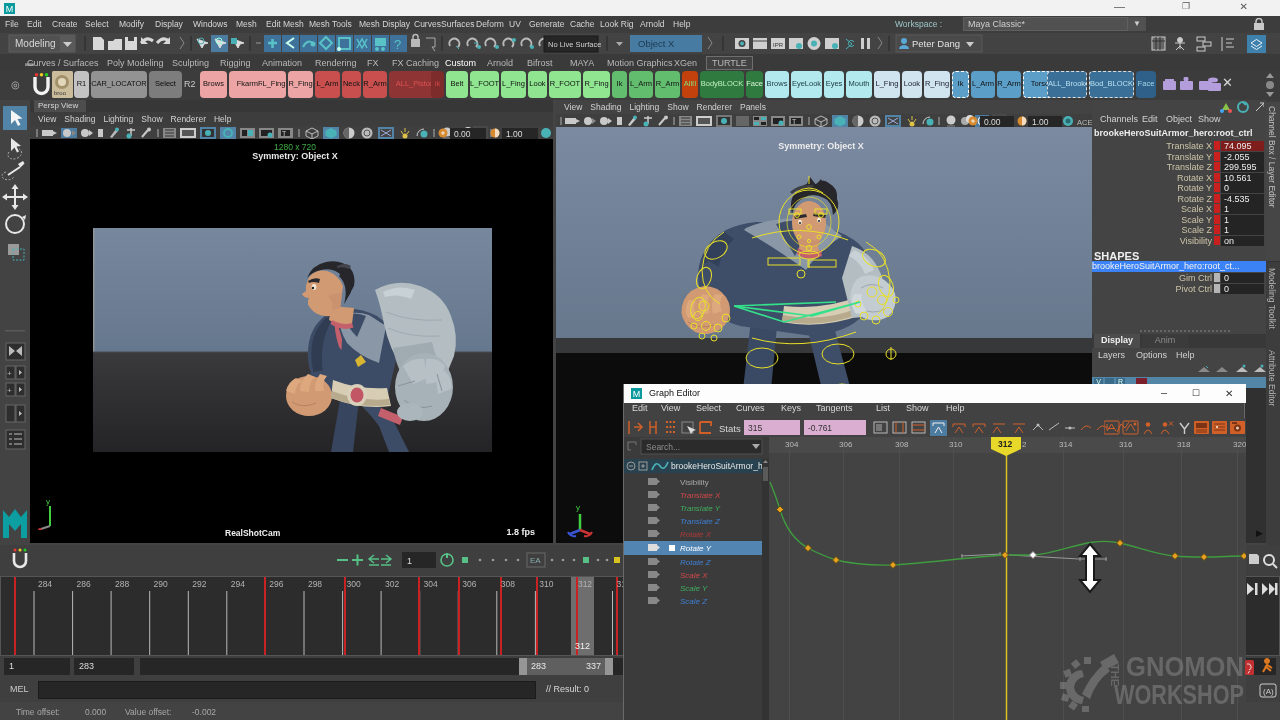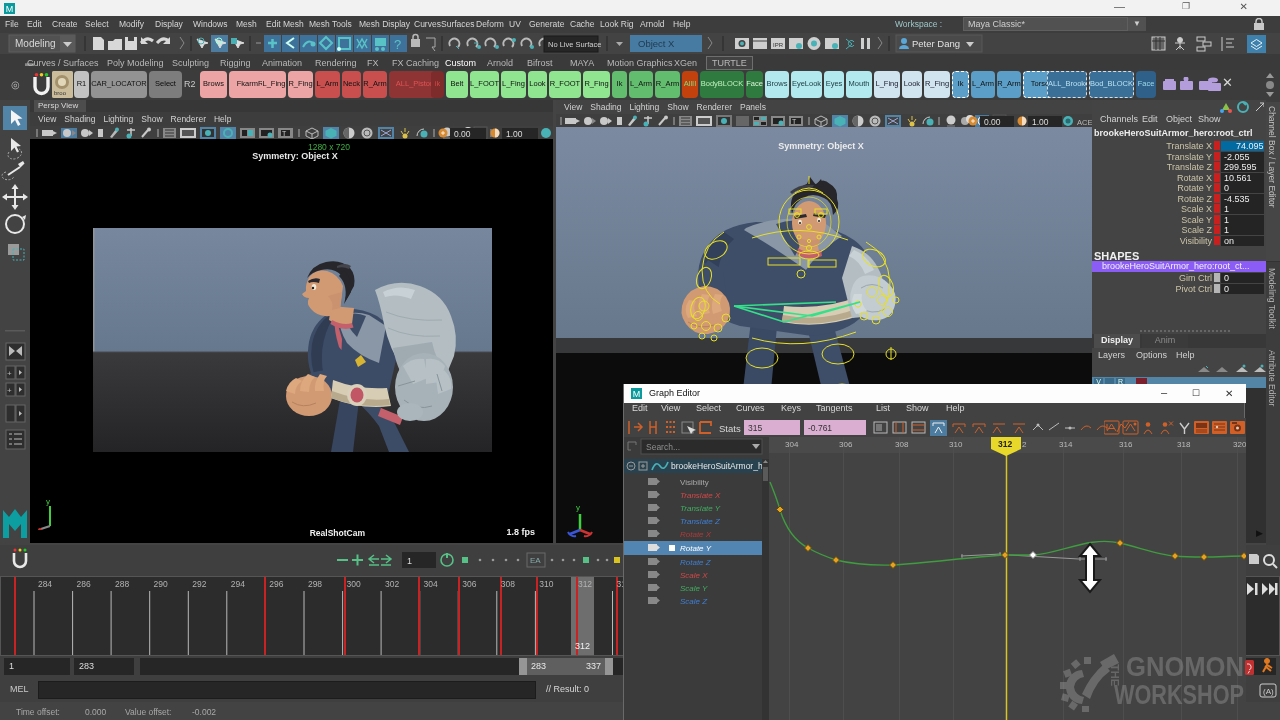--- a/index.html
+++ b/index.html
@@ -447,21 +447,21 @@
       <g transform="translate(460,0)">
           <circle cx="5" cy="7" r="4.5" fill="#d88a30"></circle>
           <path d="M5 2.5 a4.5 4.5 0 0 1 0 9 z" fill="#fff" opacity="0.7"></path>
         </g>
       <rect x="472" y="2" width="36" height="11" fill="#262626"></rect>
         <text x="476" y="11" font-size="8.5" fill="#ddd">1.00</text>
       <circle cx="516" cy="7" r="5" fill="#49b2b6"></circle>
     </g>
   </svg>
   <div style="position:absolute;left:0;top:39px;width:523px;height:404px;background:#000"></div>
-  <div style="position:absolute;left:210px;top:42px;width:110px;text-align:right;color:#3fae43;font-size:8.5px">1280 x 720</div>
+  <div style="position:absolute;left:210px;top:42px;width:110px;text-align:center;color:#3fae43;font-size:8.5px">1280 x 720</div>
   <div style="position:absolute;left:185px;top:51px;width:160px;text-align:center;color:#e8e8e8;font-size:9px;font-weight:bold">Symmetry: Object X</div>
   <svg style="position:absolute;left:63px;top:128px" width="399" height="224">
     <defs>
       <linearGradient id="skyL" x1="0" y1="0" x2="0" y2="1">
         <stop offset="0" stop-color="#76879e"></stop>
           <stop offset="1" stop-color="#66788e"></stop>
       </linearGradient>
       <linearGradient id="floorL" x1="0" y1="0" x2="0" y2="1">
         <stop offset="0" stop-color="#3a3a3c"></stop>
           <stop offset="1" stop-color="#242426"></stop>
@@ -512,21 +512,21 @@
       <path d="M311 172 q13 11 28 6 M305 158 l17 -5 M344 146 l5 17" stroke="#87939a" fill="none"></path>
       <ellipse cx="317" cy="184" rx="13" ry="9" fill="#aab6bc"></ellipse>
     </g>
   </svg>
   <svg style="position:absolute;left:6px;top:396px" width="30" height="34">
     <path d="M14 30 v-20" stroke="#3fcf3f" stroke-width="2"></path>
       <text x="10" y="8" font-size="8" fill="#3fcf3f">y</text>
     <path d="M14 30 l-9 3" stroke="#888" stroke-width="2"></path>
       <circle cx="4" cy="34" r="2" fill="#c33"></circle>
   </svg>
-  <div style="position:absolute;left:195px;top:428px;width:140px;text-align:right;color:#f0f0f0;font-size:8.5px;font-weight:bold">RealShotCam</div>
+  <div style="position:absolute;left:195px;top:428px;width:140px;text-align:left;color:#f0f0f0;font-size:8.5px;font-weight:bold">RealShotCam</div>
   <div style="position:absolute;right:18px;top:427px;color:#f0f0f0;font-size:9px;font-weight:bold">1.8 fps</div>
 </div>
 <div class="abs" id="vpR">
   <div style="position:absolute;left:0;top:0;width:536px;height:14px;background:#434343"></div>
   <div class="vmenu" style="left:8px;top:2px"><b>View</b><b>Shading</b><b>Lighting</b><b>Show</b><b>Renderer</b><b>Panels</b></div>
   <svg style="position:absolute;left:0;top:14px" width="536" height="13">
     <rect width="536" height="13" fill="#3f3f3f"></rect>
     <g fill="#c9c9c9">
       <rect x="4" y="3" width="2" height="8" fill="#777"></rect>
       <rect x="9" y="4" width="11" height="6"></rect>
@@ -770,21 +770,21 @@
   <div style="position:absolute;left:0;top:14px;color:#d2d2d2;font-size:9px">
     <span style="position:absolute;left:8px">Channels</span>
       <span style="position:absolute;left:50px">Edit</span>
       <span style="position:absolute;left:74px">Object</span>
       <span style="position:absolute;left:106px">Show</span>
   </div>
   <div style="position:absolute;left:2px;top:28px;width:170px;color:#eee;font-size:9px;font-weight:bold;white-space:nowrap;overflow:hidden">brookeHeroSuitArmor_hero:root_ctrl</div>
   <div id="chrows" style="position:absolute;left:0;top:41px;width:174px;font-size:9px">
     <div style="position:absolute;top:0px;right:54px;color:#ccc4a8">Translate X</div>
       <div style="position:absolute;top:0px;left:122px;width:6px;height:9px;background:#c8201e"></div>
-      <div style="position:absolute;top:0px;left:129px;width:43px;height:10px;background:#0369a1;color:#eee;padding-left:15px">74.095</div>
+      <div style="position:absolute;top:0px;left:129px;width:43px;height:10px;background:#7f1d1d;color:#eee;padding-left:3px">74.095</div>
     <div style="position:absolute;top:10.5px;right:54px;color:#ccc4a8">Translate Y</div>
       <div style="position:absolute;top:10.5px;left:122px;width:6px;height:9px;background:#c8201e"></div>
       <div style="position:absolute;top:10.5px;left:129px;width:43px;height:10px;background:#242424;color:#eee;padding-left:3px">-2.055</div>
     <div style="position:absolute;top:21px;right:54px;color:#ccc4a8">Translate Z</div>
       <div style="position:absolute;top:21px;left:122px;width:6px;height:9px;background:#c8201e"></div>
       <div style="position:absolute;top:21px;left:129px;width:43px;height:10px;background:#242424;color:#eee;padding-left:3px">299.595</div>
     <div style="position:absolute;top:31.5px;right:54px;color:#ccc4a8">Rotate X</div>
       <div style="position:absolute;top:31.5px;left:122px;width:6px;height:9px;background:#c8201e"></div>
       <div style="position:absolute;top:31.5px;left:129px;width:43px;height:10px;background:#242424;color:#eee;padding-left:3px">10.561</div>
     <div style="position:absolute;top:42px;right:54px;color:#ccc4a8">Rotate Y</div>
@@ -806,21 +806,21 @@
       <div style="position:absolute;top:94.5px;left:122px;width:6px;height:9px;background:#c8201e"></div>
       <div style="position:absolute;top:94.5px;left:129px;width:43px;height:10px;background:#242424;color:#eee;padding-left:3px">on</div>
     <div style="position:absolute;top:132px;right:54px;color:#ccc4a8">Gim Ctrl</div>
       <div style="position:absolute;top:132px;left:122px;width:6px;height:9px;background:#b5b5b5"></div>
       <div style="position:absolute;top:132px;left:129px;width:43px;height:10px;background:#242424;color:#eee;padding-left:3px">0</div>
     <div style="position:absolute;top:142.5px;right:54px;color:#ccc4a8">Pivot Ctrl</div>
       <div style="position:absolute;top:142.5px;left:122px;width:6px;height:9px;background:#b5b5b5"></div>
       <div style="position:absolute;top:142.5px;left:129px;width:43px;height:10px;background:#242424;color:#eee;padding-left:3px">0</div>
   </div>
   <div style="position:absolute;left:2px;top:150px;color:#efefef;font-size:11px;font-weight:bold">SHAPES</div>
-  <div style="position:absolute;left:0px;top:161px;width:174px;height:11px;background:#8b5cf6;color:#f2f2f2;font-size:9px;padding-left:10px;white-space:nowrap;overflow:hidden">brookeHeroSuitArmor_hero:root_ct...</div>
+  <div style="position:absolute;left:0px;top:161px;width:174px;height:11px;background:#3b82f6;color:#f2f2f2;font-size:9px;white-space:nowrap;overflow:hidden">brookeHeroSuitArmor_hero:root_ct...</div>
   <div style="position:absolute;left:48px;top:230px;width:90px;border-top:2px dotted #666"></div>
   <div style="position:absolute;left:0;top:234px;width:174px;height:14px;background:#383838">
     <div style="position:absolute;left:2px;top:0;width:46px;height:14px;background:#4c4c4c;color:#f0f0f0;font-size:9px;font-weight:bold;text-align:center;padding-top:1px">Display</div>
     <div style="position:absolute;left:50px;top:0;width:46px;height:14px;background:#3b3b3b;color:#8a8a8a;font-size:9px;text-align:center;padding-top:1px">Anim</div>
   </div>
   <div style="position:absolute;left:0;top:248px;color:#d2d2d2;font-size:9px">
     <span style="position:absolute;left:6px;top:2px">Layers</span>
       <span style="position:absolute;left:44px;top:2px">Options</span>
       <span style="position:absolute;left:84px;top:2px">Help</span>
   </div>

